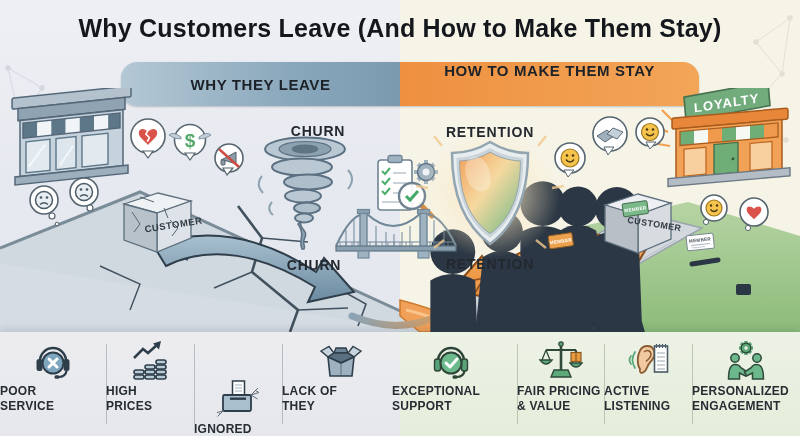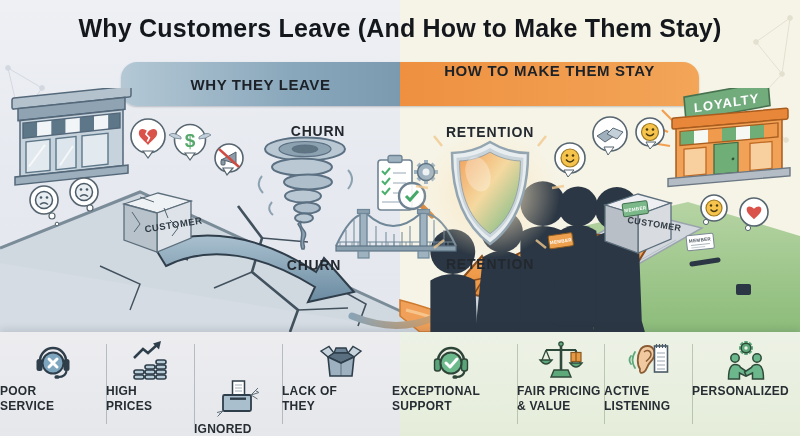--- a/index.html
+++ b/index.html
@@ -550,20 +550,21 @@
           <circle cx="22" cy="9" r="4.8" fill="#5ea97a" stroke="#2f4a3a" stroke-width="1.4"></circle>
           <circle cx="22" cy="9" r="1.7" fill="#eef2ea"></circle>
         </g>
         <circle cx="11" cy="19" r="4.2" fill="#6cb88c" stroke="#2f4a3a" stroke-width="1.5"></circle>
         <circle cx="33" cy="19" r="4.2" fill="#6cb88c" stroke="#2f4a3a" stroke-width="1.5"></circle>
         <path d="M4.5,40 Q4.5,25.5 11,25.5 Q15.5,25.5 16.5,28.5 L23.5,33 L21.5,37 L15.5,34 L15.5,40 Z" fill="#6cb88c" stroke="#2f4a3a" stroke-width="1.5"></path>
         <path d="M39.5,40 Q39.5,25.5 33,25.5 Q28.5,25.5 27.5,28.5 L20.5,33 L22.5,37 L28.5,34 L28.5,40 Z" fill="#6cb88c" stroke="#2f4a3a" stroke-width="1.5"></path>
       </svg></div>
       <div class="label">
           <span style="display:block">PERSONALIZED</span>
+          <span style="display:block">ENGAGEMENT</span>
         </div>
     </div>
   </div>
 
   <div class="vdiv" style="left:106px;"></div>
   <div class="vdiv" style="left:194px;"></div>
   <div class="vdiv" style="left:282px;"></div>
   <div class="vdiv green" style="left:517px;"></div>
   <div class="vdiv green" style="left:604px;"></div>
   <div class="vdiv green" style="left:692px;"></div>

